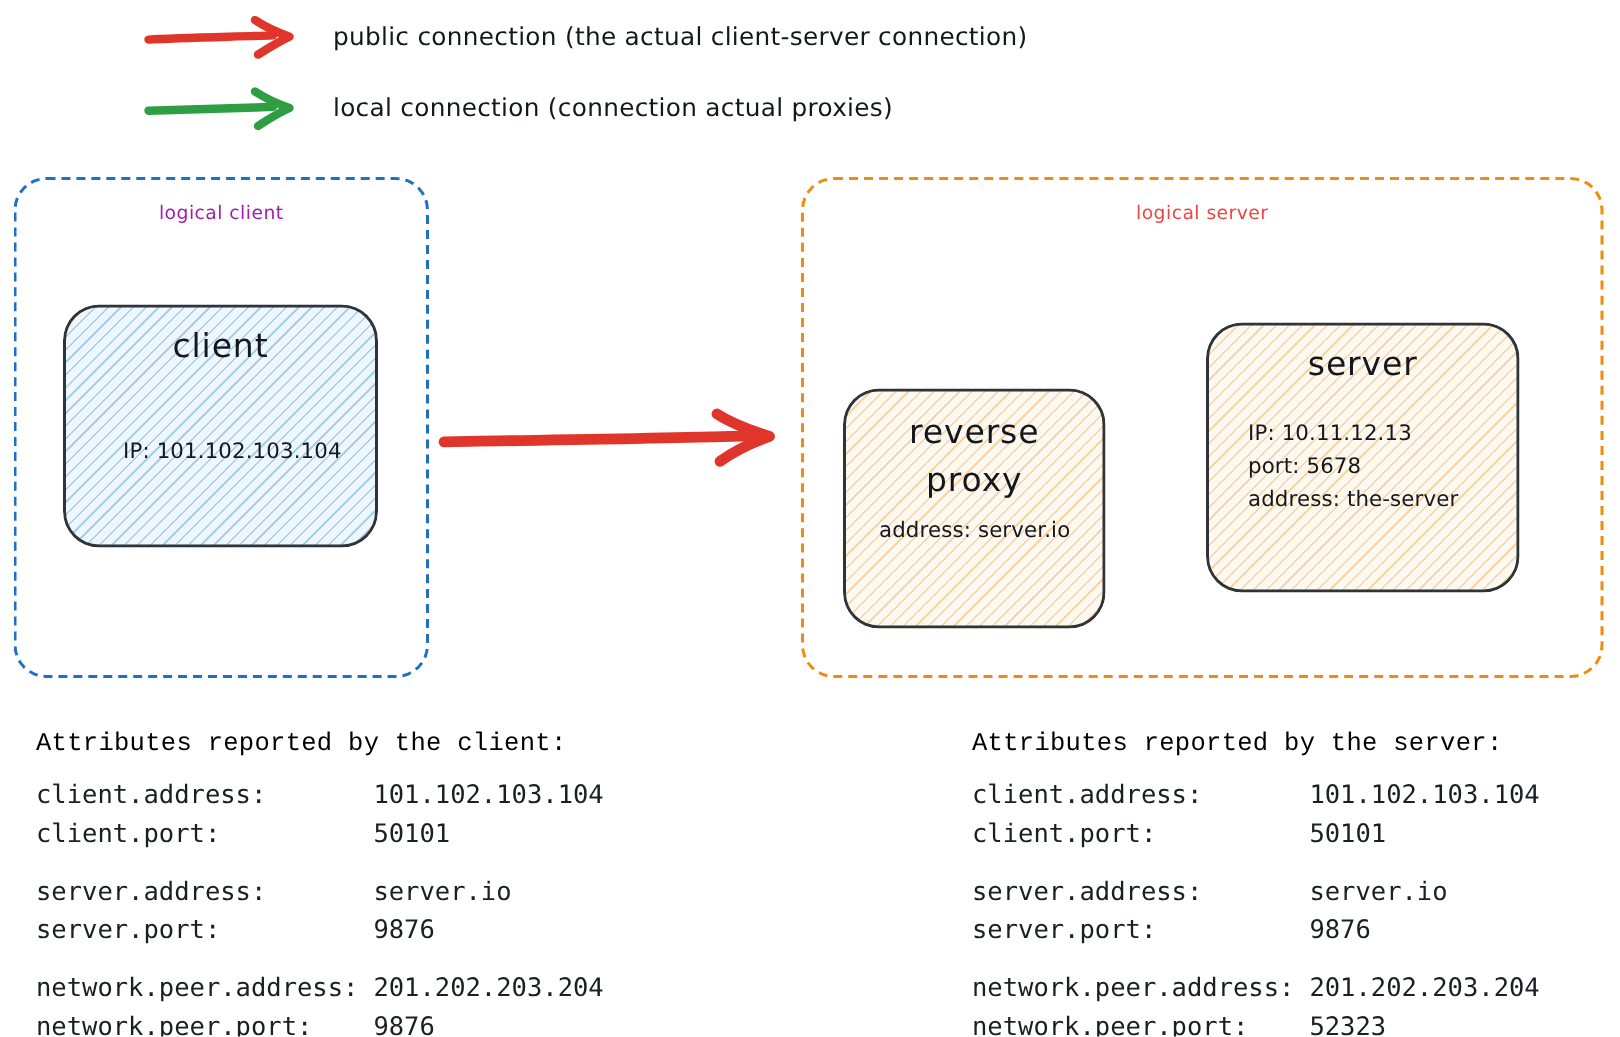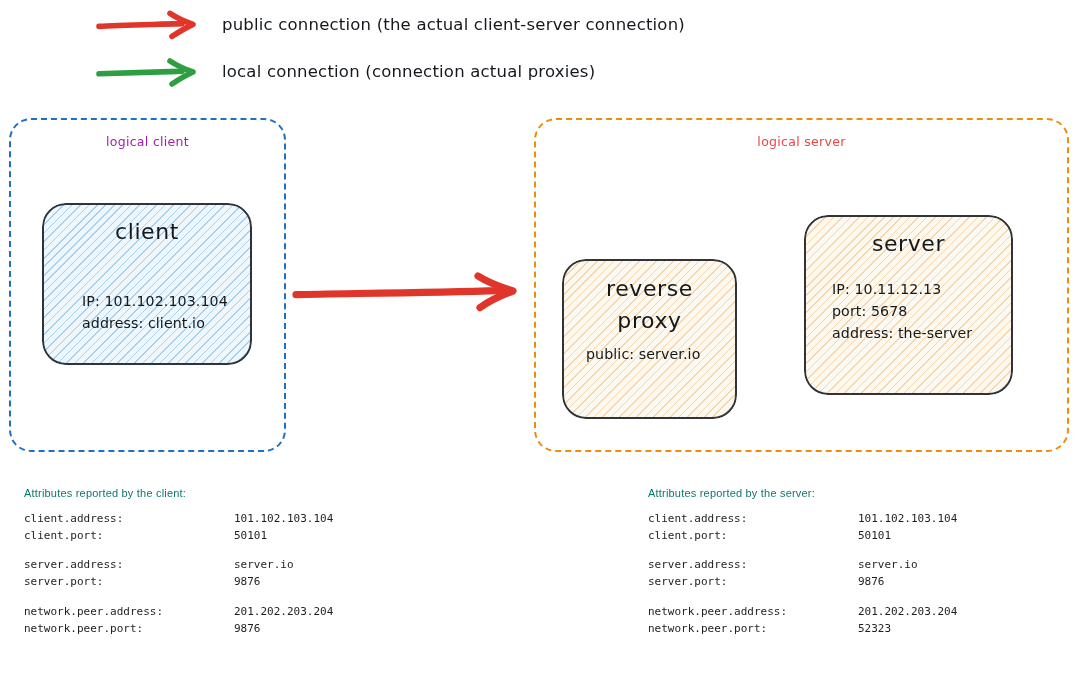--- a/index.html
+++ b/index.html
@@ -135,31 +135,31 @@
   #node-reverse-proxy .node-title { line-height: 1.45; }
   #node-server { left: 804px; top: 215px; width: 209px; height: 180px; }
   #node-server .node-lines { margin-top: 20px; padding-left: 12px; }
 
   
   #main-arrow { position: absolute; left: 292px; top: 268px; width: 235px; height: 50px; }
 
   
   .attr-panel { position: absolute; }
   .attr-heading {
-    font-family: Liberation Sans, sans-serif;
-    font-size: 11px;
+    font-family: Liberation Mono, monospace;
+    font-size: 17px;
     letter-spacing: 0.2px;
-    color: #0f766e;
+    color: #000000;
     margin: 0 0 12px 0;
     white-space: nowrap;
   }
   .attr-table { border-collapse: collapse; }
   .attr-table td {
     font-family: "DejaVu Sans Mono", monospace;
-    font-size: 11px;
+    font-size: 17px;
     color: #1b1f23;
     padding: 0;
     line-height: 1.52;
     white-space: pre;
     vertical-align: top;
   }
   .attr-table td.k { padding-right: 10px; }
   .attr-table tr.spacer td { height: 13px; line-height: 13px; font-size: 1px; }
 
   #attrs-client { left: 24px; top: 487px; }
@@ -197,21 +197,20 @@
 <div class="group-box" id="group-client">
   <div class="group-label">logical client</div>
 </div>
 
 <div class="node" id="node-client">
   <div class="node-shadow"></div>
   <div class="node-body">
     <div class="node-title">client</div>
     <div class="node-lines">
         <div>IP: 101.102.103.104</div>
-        <div>address: client.io</div>
       </div>
   </div>
   <div class="node-frame"></div>
 </div>
 
 <div id="main-arrow">
   <svg width="235" height="50" viewBox="0 0 235 50">
     <path d="M4,26.6 C50,25.6 140,24.6 208,22.6" stroke="#e0352b" stroke-width="7.2" fill="none" stroke-linecap="round"></path>
     <path d="M186,8.0 C194,13.2 209,19.2 221,23.0 C209,27.2 196,33.8 188,39.6" stroke="#e0352b" stroke-width="7.2" fill="none" stroke-linecap="round" stroke-linejoin="round"></path>
   </svg>
@@ -219,21 +218,21 @@
 
 <div class="group-box" id="group-server">
   <div class="group-label">logical server</div>
 </div>
 
 <div class="node node-warm" id="node-reverse-proxy">
   <div class="node-shadow"></div>
   <div class="node-body">
     <div class="node-title">reverse<br>proxy</div>
     <div class="node-lines">
-        <div>public: server.io</div>
+        <div>address: server.io</div>
       </div>
   </div>
   <div class="node-frame"></div>
 </div>
 
 <div class="node node-warm" id="node-server">
   <div class="node-shadow"></div>
   <div class="node-body">
     <div class="node-title">server</div>
     <div class="node-lines">

